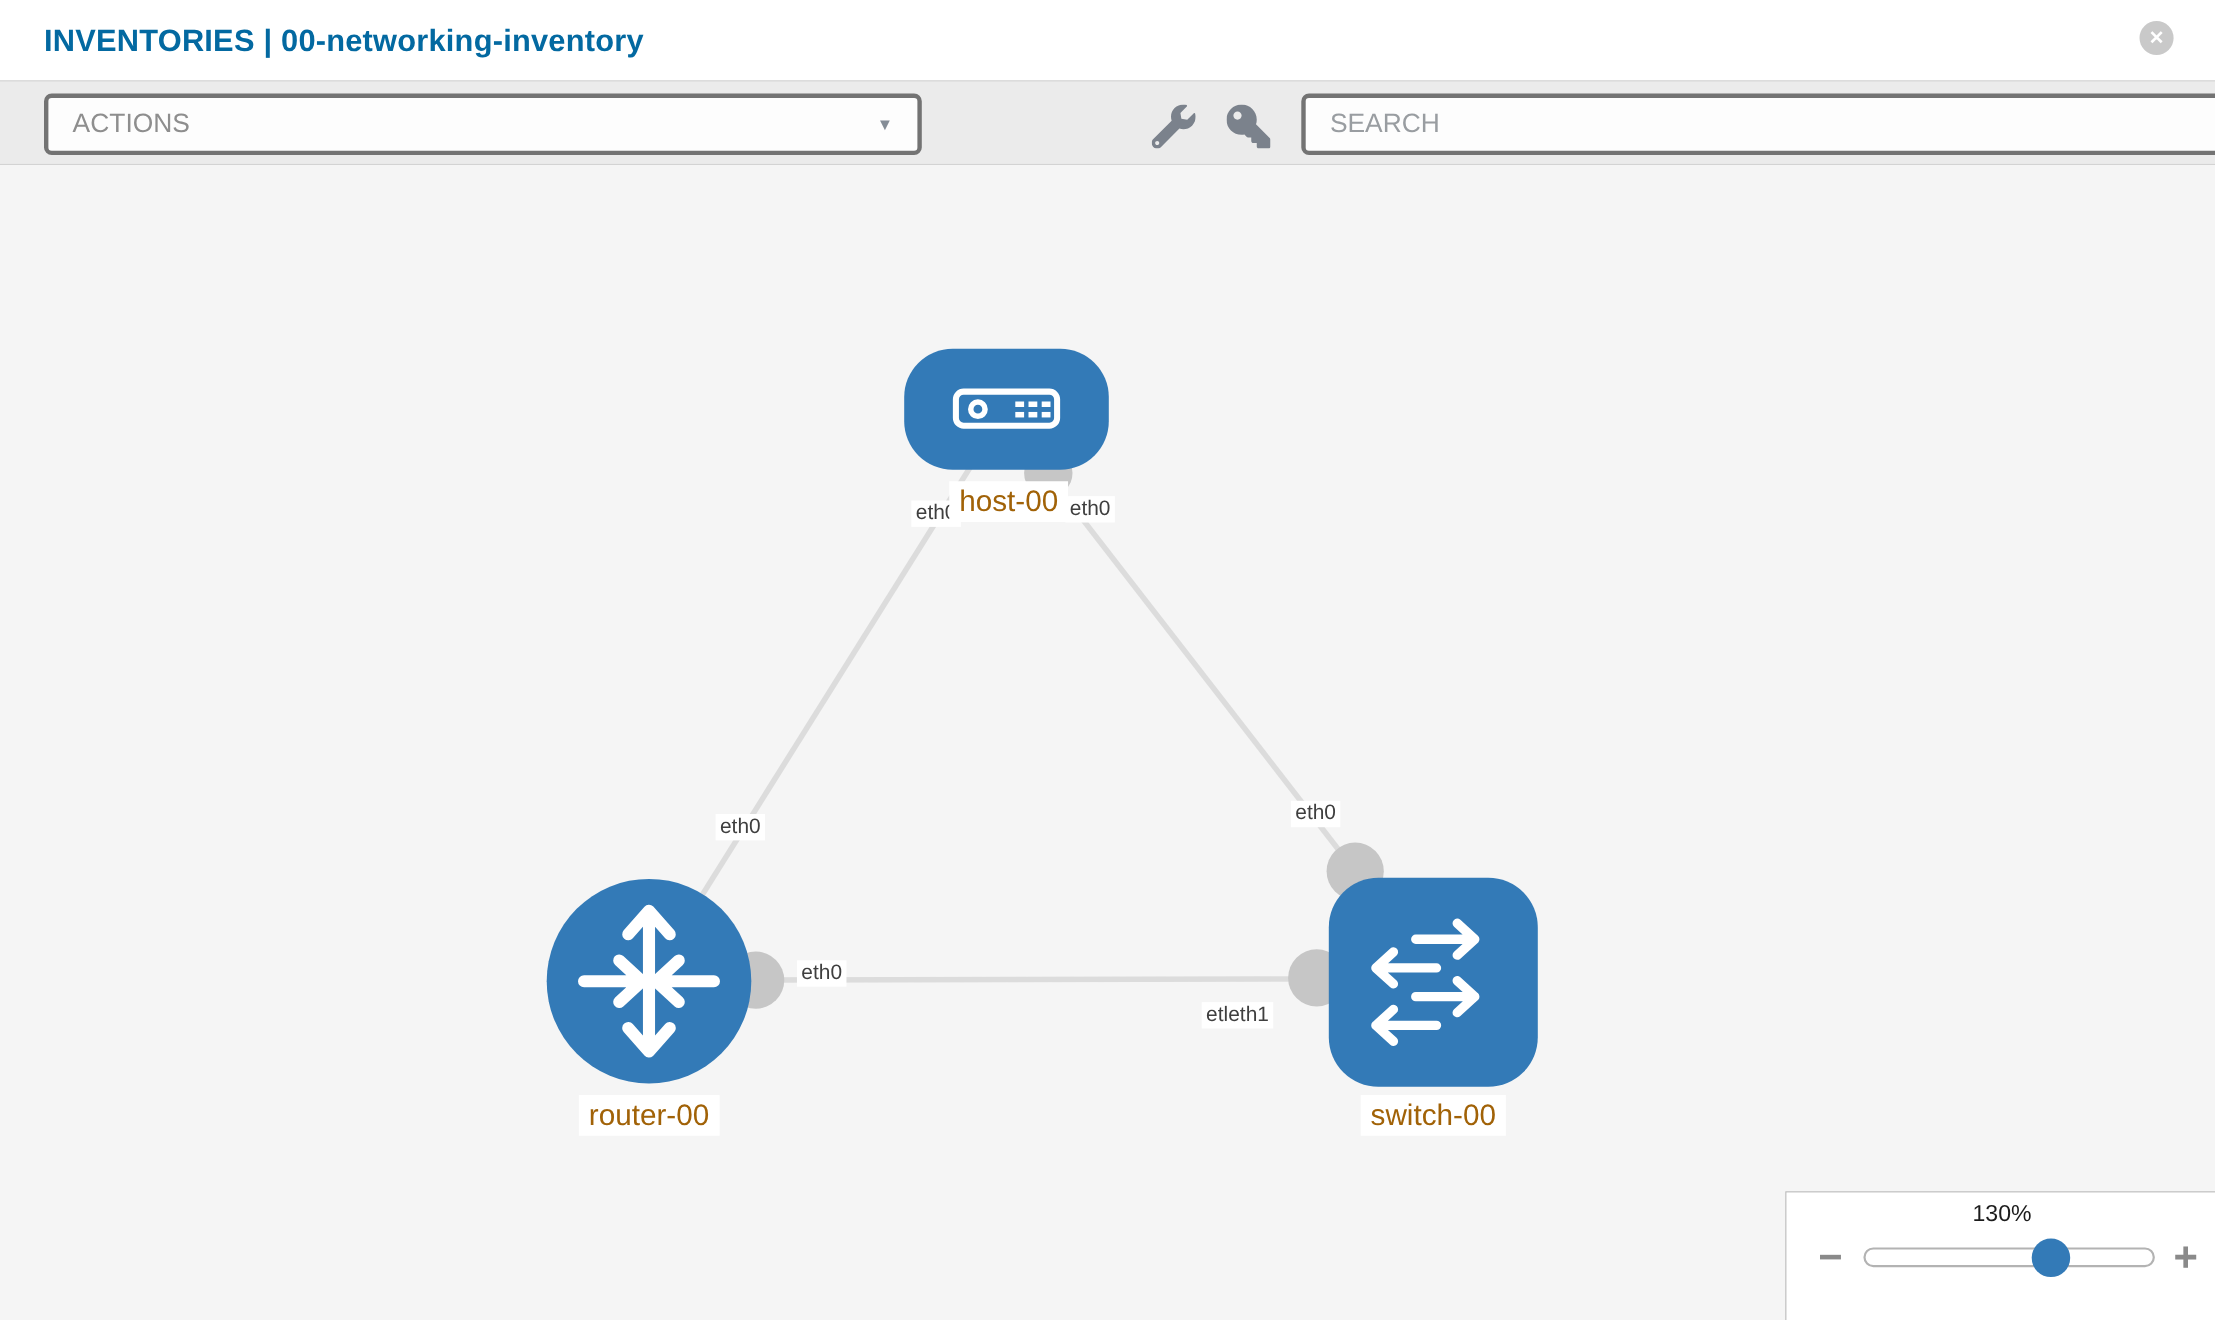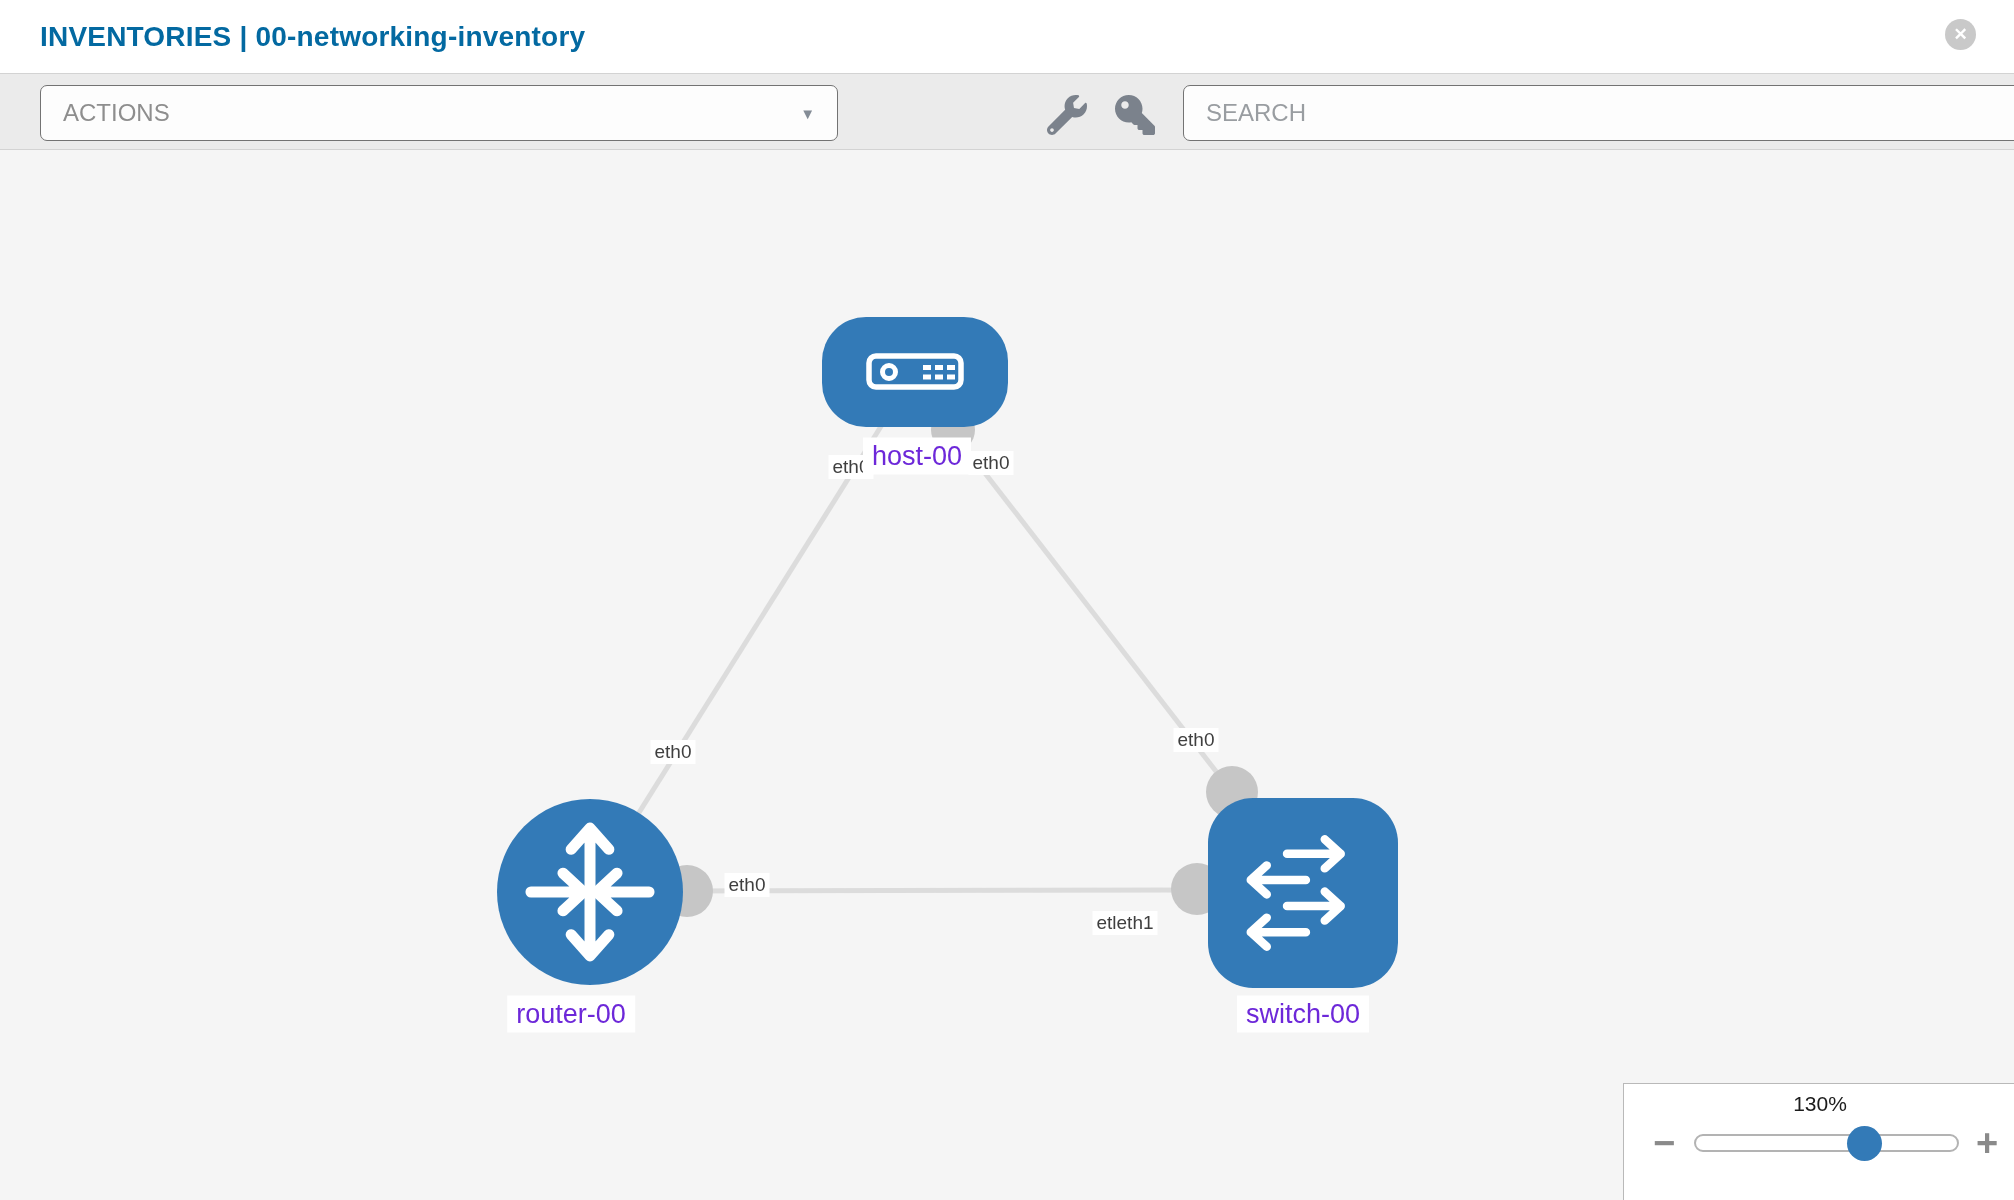--- a/index.html
+++ b/index.html
@@ -10,37 +10,37 @@
   .header{position:absolute;left:0;top:0;width:100%;height:73px;background:#ffffff;}
   .page-title{position:absolute;left:40px;top:0;height:73px;display:flex;align-items:center;
     font-size:28px;font-weight:bold;color:#0369a1;letter-spacing:.2px;}
   .close-btn{position:absolute;right:38px;top:19px;width:31px;height:31px;border-radius:50%;
     background:#c9c9c9;color:#ffffff;display:flex;align-items:center;justify-content:center;
     font-size:17px;font-weight:bold;cursor:pointer;}
 
   
   .toolbar{position:absolute;left:0;top:73px;width:100%;height:77px;background:#ebebeb;
     border-top:1px solid #d3d3d3;border-bottom:1px solid #d3d3d3;box-sizing:border-box;}
-  .selectbox{position:absolute;top:11px;height:56px;background:#fdfdfd;border:1px solid #737373;
+  .selectbox{position:absolute;top:11px;height:56px;background:#fdfdfd;border:4px solid #737373;
     border-radius:7px;box-sizing:border-box;display:flex;align-items:center;justify-content:space-between;
     padding:0 22px;font-size:24px;color:#8e8e8e;cursor:pointer;}
   .selectbox .caret{font-size:15px;color:#848c96;}
   .actions-box{left:40px;width:798px;}
   .search-box{left:1183px;width:932px;color:#999da1;}
   .tool-icon{position:absolute;top:95px;width:40px;height:40px;cursor:pointer;}
   .tool-icon svg{width:100%;height:100%;fill:#7b828c;}
   .wrench-pos{left:1047px;}
   .key-pos{left:1115px;}
 
   
   .content-bg{position:absolute;left:0;top:150px;width:100%;height:1050px;background:#f5f5f5;}
   #topo{position:absolute;left:0;top:0;}
   #labels{position:absolute;left:0;top:0;width:2014px;height:1200px;pointer-events:none;}
   .chip{position:absolute;transform:translate(-50%,-50%);background:#ffffff;white-space:nowrap;}
-  .node-label{font-size:27px;color:#6d28d9;padding:3px 9px;}
+  .node-label{font-size:27px;color:#a16207;padding:3px 9px;}
   .port-label{font-size:19px;color:#3f3f3f;padding:1px 4px;}
 
   
   .zoom-panel{position:absolute;left:1623px;top:1083px;width:400px;height:130px;background:#ffffff;
     border:1px solid #b9b9b9;box-sizing:border-box;}
   .zoom-level{position:absolute;left:0;top:8px;width:392px;text-align:center;font-size:21px;color:#1c1c1c;}
   .zoom-minus,.zoom-plus{position:absolute;top:36px;width:36px;height:46px;display:flex;align-items:center;
     justify-content:center;font-size:38px;font-weight:bold;color:#8a8a8a;cursor:pointer;}
   .zoom-minus{left:22px;}
   .zoom-plus{left:345px;}
@@ -90,21 +90,21 @@
       </g>
     </svg>
   <div id="labels">
       <div class="chip port-label" style="left: 851px; top: 467px;">eth0</div>
       <div class="chip port-label" style="left: 991px; top: 463px;">eth0</div>
       <div class="chip port-label" style="left: 673px; top: 752px;">eth0</div>
       <div class="chip port-label" style="left: 747px; top: 885px;">eth0</div>
       <div class="chip port-label" style="left: 1196px; top: 740px;">eth0</div>
       <div class="chip port-label" style="left: 1125px; top: 923px;">etleth1</div>
       <div class="chip node-label" style="left: 917px; top: 456px;">host-00</div>
-      <div class="chip node-label" style="left: 571px; top: 1014px;">router-00</div>
+      <div class="chip node-label" style="left: 590px; top: 1014px;">router-00</div>
       <div class="chip node-label" style="left: 1303px; top: 1014px;">switch-00</div>
     </div>
 
   <div class="header">
     <div class="page-title">INVENTORIES | 00-networking-inventory</div>
     <div class="close-btn">
       <span>✕</span>
     </div>
   </div>
 

